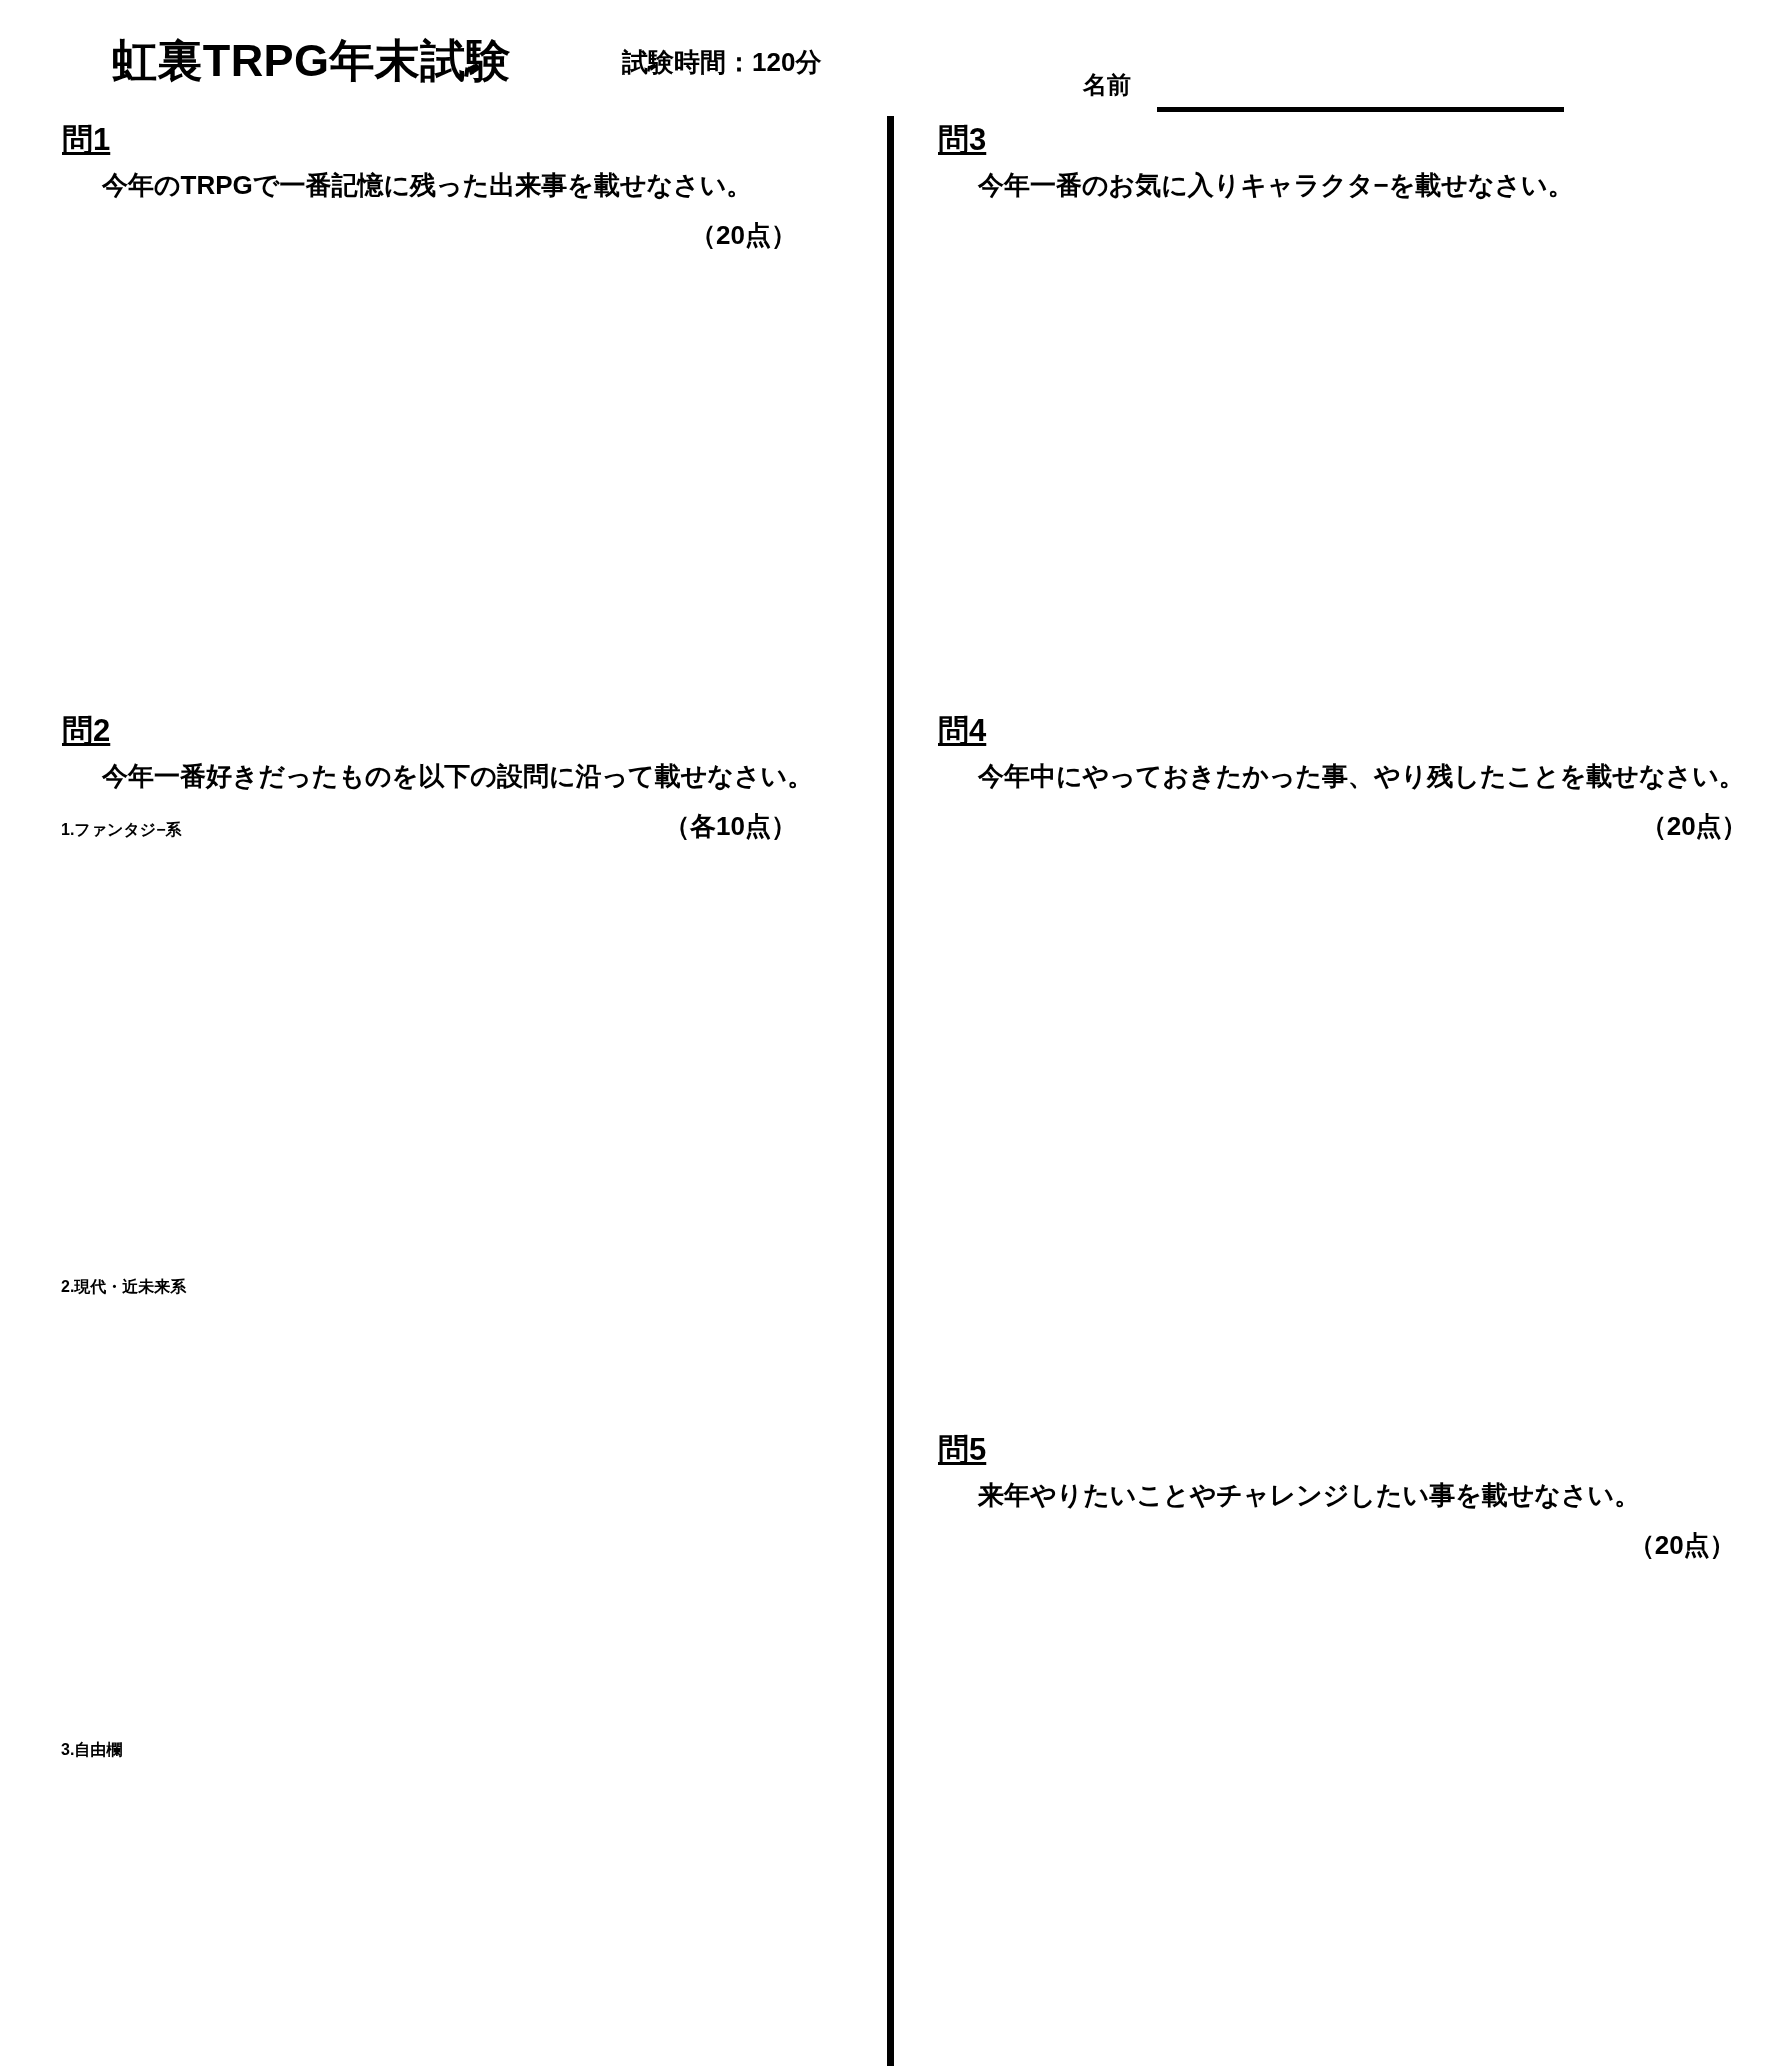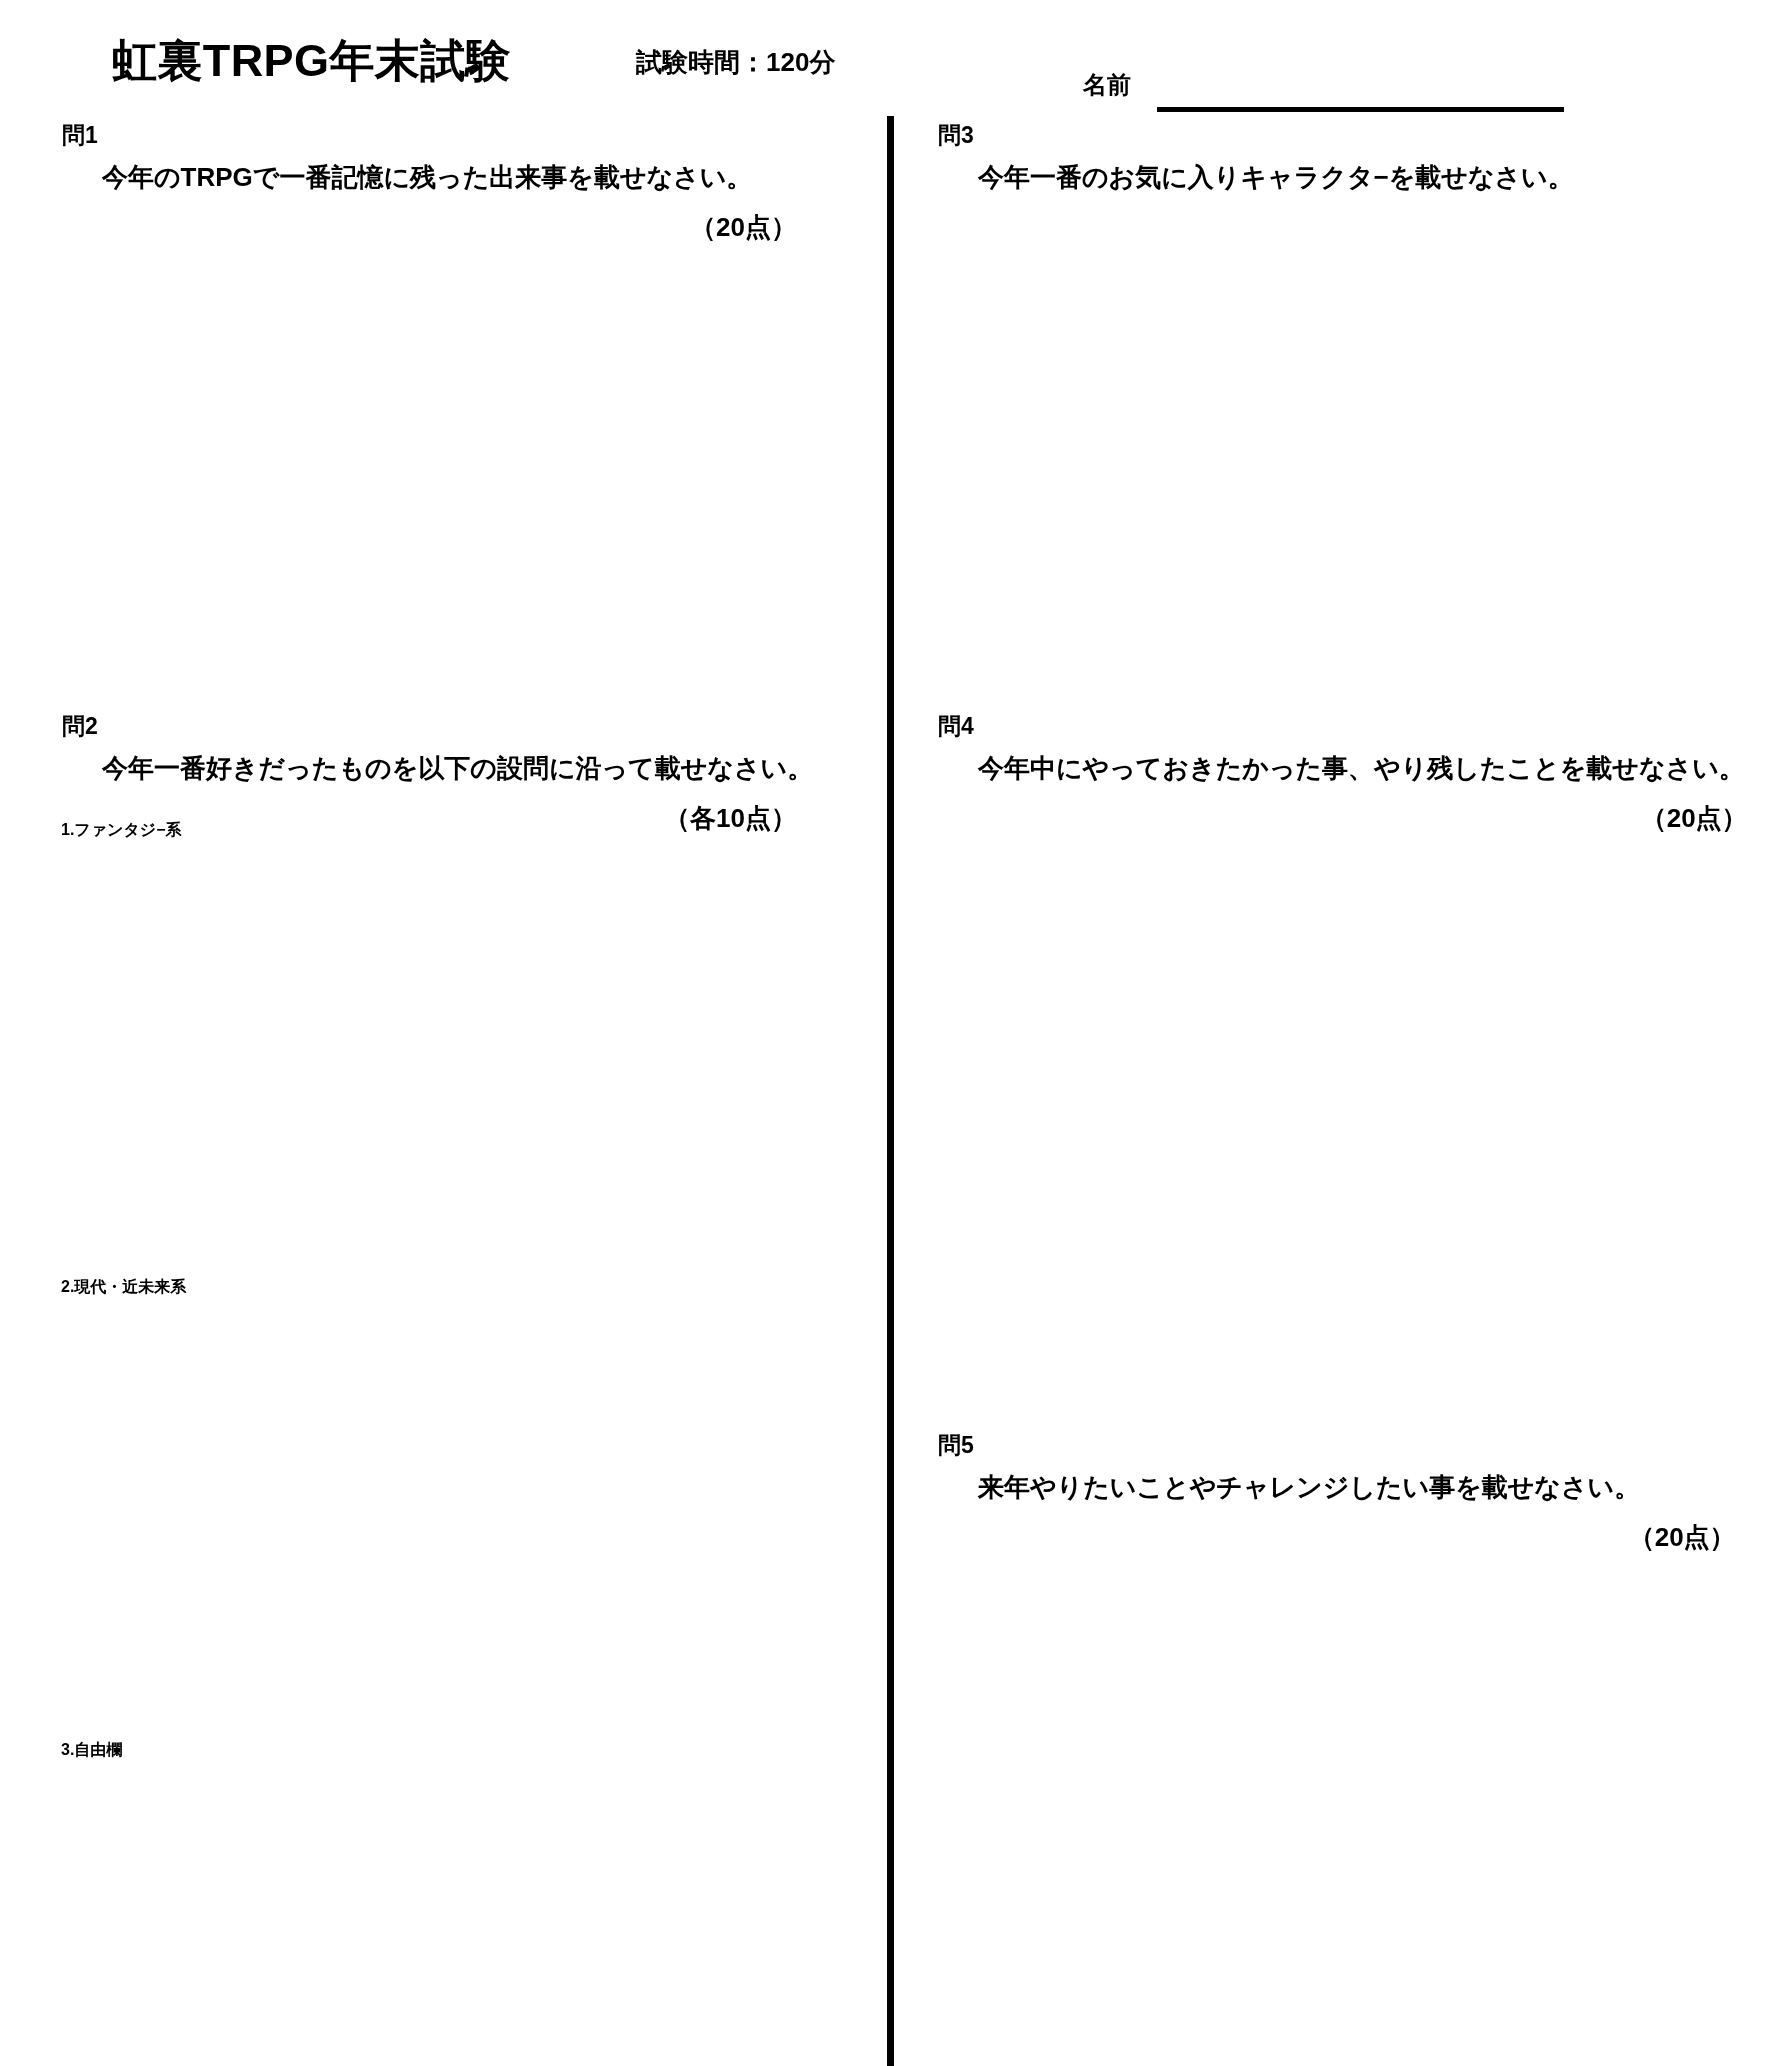--- a/index.html
+++ b/index.html
@@ -34,21 +34,21 @@
     position: absolute;
     left: 112px;
     top: 31px;
     font-size: 45px;
     font-weight: bold;
     letter-spacing: 0.4px;
     white-space: nowrap;
   }
   .exam-time {
     position: absolute;
-    left: 636px;
+    left: 622px;
     top: 45px;
     font-size: 26px;
     font-weight: bold;
     white-space: nowrap;
   }
   .name-label {
     position: absolute;
     left: 1083px;
     top: 69px;
     font-size: 24px;
@@ -80,24 +80,25 @@
     top: 0;
   }
   .col-left  { left: 0;      width: 887px; }
   .col-right { left: 893px; width: 875px; }
 
   
   .qblock {
     position: absolute;
   }
   .q-num {
-    font-size: 23px;
+    font-size: 31px;
     font-weight: bold;
     line-height: 1.0;
     white-space: nowrap;
+    text-decoration: underline;
   }
   .q-text {
     margin-top: 14px;
     margin-left: 40px;
     font-size: 26px;
     font-weight: bold;
     line-height: 1.25;
     white-space: nowrap;
   }
   .q-points {

